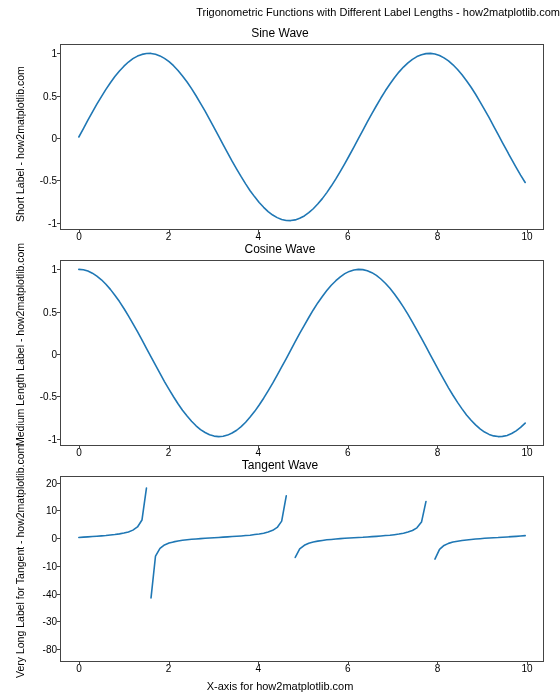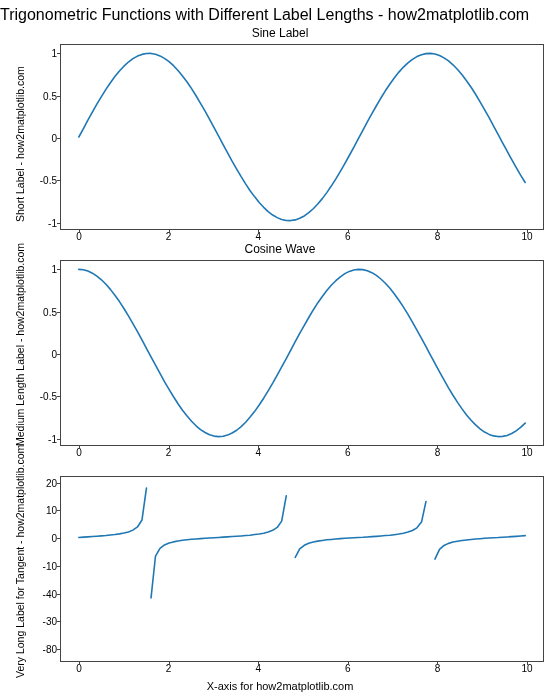--- a/index.html
+++ b/index.html
@@ -14,22 +14,22 @@
   }
   .figure {
     position: relative;
     width: 560px;
     height: 700px;
   }
   .suptitle {
     position: absolute;
     left: 0; right: 0;
     top: 6px;
-    text-align: left;
-    font-size: 16px;
+    text-align: right;
+    font-size: 11px;
   }
   .subtitle {
     position: absolute;
     left: 0; right: 0;
     text-align: center;
     font-size: 12px;
   }
   .ylabel {
     position: absolute;
     transform-origin: left top;
@@ -93,21 +93,21 @@
     stroke-linecap: round;
   }
 </style>
 </head>
 <body>
 
 <div class="figure">
 
   <div class="suptitle">Trigonometric Functions with Different Label Lengths - how2matplotlib.com</div>
 
-  <div class="subtitle" style="top:26px;">Sine Label</div>
+  <div class="subtitle" style="top:26px;">Sine Wave</div>
   <div class="ylabel" style="left:14px; top:222px;">Short Label - how2matplotlib.com</div>
   <div id="axes-0" class="axes" style="left:60px; top:44px; width:484px; height:186px;">
     <svg class="plot" viewBox="0 0 484 186" preserveAspectRatio="none">
         <path id="path-0" d="M17.9 93.0 L22.5 84.5 L27.0 76.0 L31.5 67.8 L36.0 59.8 L40.6 52.1 L45.1 44.8 L49.6 38.1 L54.1 31.9 L58.7 26.3 L63.2 21.4 L67.7 17.2 L72.2 13.8 L76.8 11.2 L81.3 9.5 L85.8 8.6 L90.4 8.5 L94.9 9.4 L99.4 11.0 L103.9 13.5 L108.5 16.8 L113.0 20.9 L117.5 25.8 L122.0 31.3 L126.6 37.4 L131.1 44.1 L135.6 51.3 L140.1 59.0 L144.7 66.9 L149.2 75.2 L153.7 83.6 L158.3 92.1 L162.8 100.7 L167.3 109.1 L171.8 117.4 L176.4 125.4 L180.9 133.1 L185.4 140.4 L189.9 147.3 L194.5 153.5 L199.0 159.2 L203.5 164.1 L208.0 168.4 L212.6 171.9 L217.1 174.5 L221.6 176.4 L226.2 177.4 L230.7 177.5 L235.2 176.8 L239.7 175.2 L244.3 172.8 L248.8 169.5 L253.3 165.5 L257.8 160.8 L262.4 155.3 L266.9 149.2 L271.4 142.6 L276.0 135.4 L280.5 127.8 L285.0 119.9 L289.5 111.7 L294.1 103.3 L298.6 94.7 L303.1 86.2 L307.6 77.7 L312.2 69.4 L316.7 61.4 L321.2 53.6 L325.7 46.3 L330.3 39.4 L334.8 33.1 L339.3 27.4 L343.9 22.3 L348.4 18.0 L352.9 14.5 L357.4 11.7 L362.0 9.8 L366.5 8.7 L371.0 8.5 L375.5 9.1 L380.1 10.6 L384.6 13.0 L389.1 16.1 L393.6 20.0 L398.2 24.7 L402.7 30.1 L407.2 36.1 L411.8 42.7 L416.3 49.8 L420.8 57.4 L425.3 65.3 L429.9 73.5 L434.4 81.9 L438.9 90.4 L443.4 98.9 L448.0 107.4 L452.5 115.7 L457.0 123.8 L461.5 131.6 L466.1 139.0 "></path>
       </svg>
   <div class="tick-y" style="top: 177.545px;">-1</div>
       <div class="ticklet-y" style="top: 177.545px;"></div>
       <div class="tick-y" style="top: 135.273px;">-0.5</div>
       <div class="ticklet-y" style="top: 135.273px;"></div>
       <div class="tick-y" style="top: 93px;">0</div>
@@ -153,20 +153,21 @@
       <div class="tick-x" style="left: 197.185px;">4</div>
       <div class="ticklet-x" style="left: 197.185px;"></div>
       <div class="tick-x" style="left: 286.815px;">6</div>
       <div class="ticklet-x" style="left: 286.815px;"></div>
       <div class="tick-x" style="left: 376.444px;">8</div>
       <div class="ticklet-x" style="left: 376.444px;"></div>
       <div class="tick-x" style="left: 466.074px;">10</div>
       <div class="ticklet-x" style="left: 466.074px;"></div>
     </div>
 
+  <div class="subtitle" style="top:458px;">Tangent Wave</div>
   <div class="ylabel" style="left:14px; top:678px;">Very Long Label for Tangent - how2matplotlib.com</div>
   <div id="axes-2" class="axes" style="left:60px; top:476px; width:484px; height:186px;">
     <svg class="plot" viewBox="0 0 484 186" preserveAspectRatio="none">
         <path id="path-2" d="M17.9 61.1 L22.5 60.8 L27.0 60.5 L31.5 60.2 L36.0 59.9 L40.6 59.5 L45.1 59.2 L49.6 58.7 L54.1 58.2 L58.7 57.5 L63.2 56.7 L67.7 55.5 L72.2 53.7 L76.8 50.5 L81.3 43.5 L85.8 11.2 M90.4 122.2 L94.9 79.9 L99.4 72.1 L103.9 68.7 L108.5 66.8 L113.0 65.6 L117.5 64.7 L122.0 64.0 L126.6 63.5 L131.1 63.0 L135.6 62.6 L140.1 62.3 L144.7 62.0 L149.2 61.7 L153.7 61.4 L158.3 61.1 L162.8 60.8 L167.3 60.5 L171.8 60.2 L176.4 59.9 L180.9 59.6 L185.4 59.2 L189.9 58.8 L194.5 58.2 L199.0 57.6 L203.5 56.8 L208.0 55.6 L212.6 53.9 L217.1 51.0 L221.6 44.6 L226.2 19.0 M230.7 140.2 M235.2 81.3 L239.7 72.6 L244.3 69.0 L248.8 67.0 L253.3 65.7 L257.8 64.8 L262.4 64.1 L266.9 63.5 L271.4 63.1 L276.0 62.7 L280.5 62.3 L285.0 62.0 L289.5 61.7 L294.1 61.4 L298.6 61.1 L303.1 60.9 L307.6 60.6 L312.2 60.3 L316.7 60.0 L321.2 59.6 L325.7 59.2 L330.3 58.8 L334.8 58.3 L339.3 57.7 L343.9 56.8 L348.4 55.7 L352.9 54.1 L357.4 51.4 L362.0 45.6 L366.5 24.7 M371.0 173.0 M375.5 83.0 L380.1 73.1 L384.6 69.2 L389.1 67.1 L393.6 65.8 L398.2 64.9 L402.7 64.2 L407.2 63.6 L411.8 63.1 L416.3 62.7 L420.8 62.4 L425.3 62.0 L429.9 61.7 L434.4 61.4 L438.9 61.2 L443.4 60.9 L448.0 60.6 L452.5 60.3 L457.0 60.0 L461.5 59.6 L466.1 59.3 "></path>
       </svg>
   <div class="tick-y" style="top: 172.119px;">-80</div>
       <div class="ticklet-y" style="top: 172.119px;"></div>
       <div class="tick-y" style="top: 144.358px;">-30</div>
       <div class="ticklet-y" style="top: 144.358px;"></div>
       <div class="tick-y" style="top: 116.597px;">-40</div>

